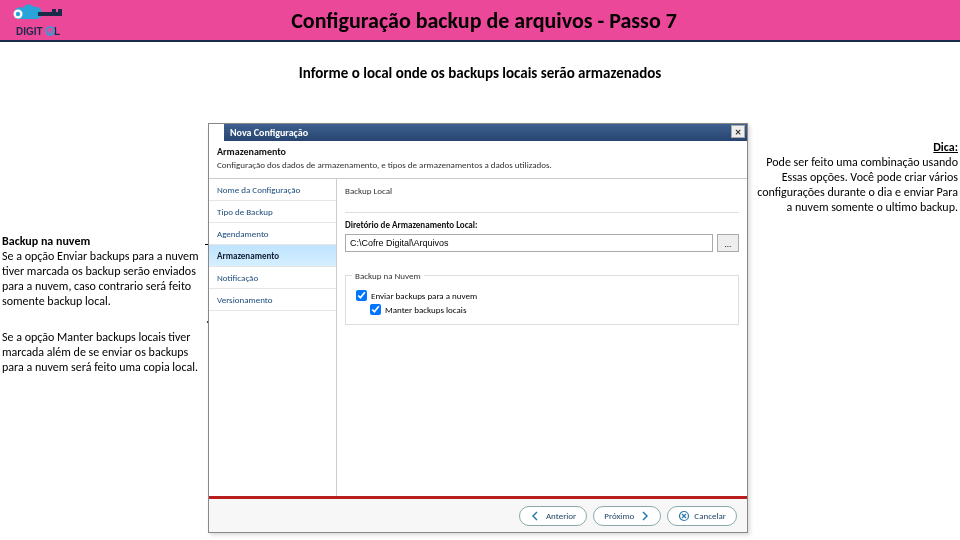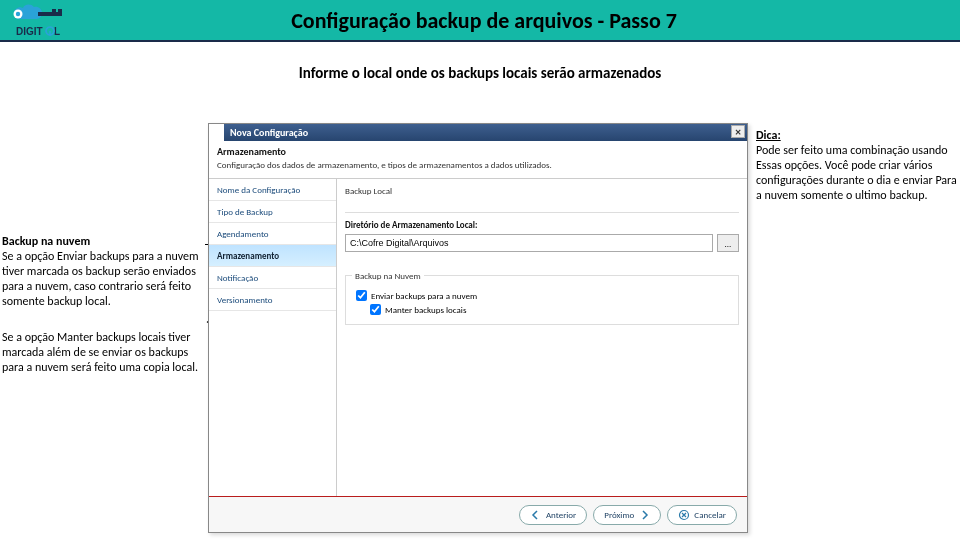--- a/index.html
+++ b/index.html
@@ -1,18 +1,18 @@
 <!DOCTYPE html>
 <html><head>
 <meta charset="utf-8">
 <style>
   * { box-sizing: border-box; margin: 0; padding: 0; }
   body { width: 960px; height: 540px; font-family: Calibri, Arial, sans-serif; background: #fff; position: relative; overflow: hidden; }
 
-  .titlebar { display: flex; align-items: center; height: 42px; background: #14b8a6; border-bottom: 2px solid #1a2b4a; }
+  .titlebar { display: flex; align-items: center; height: 42px; background: #ec4899; border-bottom: 2px solid #1a2b4a; }
   .logo { display: flex; align-items: center; margin-left: 8px; }
   .title { flex: 1; text-align: center; font-size: 22px; font-weight: 700; color: #000; }
 
   .subtitle { text-align: center; font-size: 15px; font-weight: 600; margin-top: 22px; color: #000; }
 
   .dialog { position: absolute; left: 208px; top: 123px; width: 540px; height: 410px; border: 1px solid #888; background: #fff; box-shadow: 2px 2px 4px rgba(0,0,0,0.15); }
   .dlg-title { background: linear-gradient(#3e5f8f,#27456f); color:#fff; font-size: 10px; font-weight: 600; padding: 2px 6px; position: relative; margin-left: 15px; }
   .dlg-close { position:absolute; right:2px; top:1px; width:14px; height:13px; border:1px solid #aaa; background:#eee; font-size:8px; display:flex; align-items:center; justify-content:center; color:#333;}
   .dlg-sub { padding: 4px 8px 8px 8px; border-bottom: 1px solid #ccc; }
   .dlg-sub-h { font-size: 10px; font-weight: 700; color:#111; }
@@ -24,29 +24,29 @@
   .dlg-main { flex:1; padding: 6px 8px; }
   .grp-label { font-size: 9px; color:#333; border-bottom:1px solid #ddd; padding-bottom:16px; margin-bottom:6px;}
   .field-label { font-size: 9px; font-weight:600; color:#111;}
   .field-row { display:flex; align-items:center; gap:4px; margin-top:4px;}
   .field-row input[type=text] { flex:1; font-size:9px; padding:2px 4px; border:1px solid #aaa; height:18px;}
   .browse-btn { width:22px; height:18px; border:1px solid #aaa; background:#eee; font-size:9px; display:flex; align-items:center; justify-content:center;}
   .grp-cloud { border:1px solid #ddd; margin-top:14px; padding:6px; }
   .grp-cloud-title { font-size:9px; color:#333; margin-top:-12px; background:#fff; display:inline-block; padding:0 3px;}
   .chk-row { display:flex; align-items:center; gap:4px; margin:3px 0 3px 4px; font-size:9px; }
   .chk-row input { width:11px; height:11px;}
-  .dlg-foot { position:absolute; bottom:0; left:0; right:0; height:36px; border-top:1px solid #b91c1c; display:flex; justify-content:flex-end; align-items:center; gap:6px; padding:0 10px; background:#f7f7f7;}
+  .dlg-foot { position:absolute; bottom:0; left:0; right:0; height:36px; border-top:3px solid #b91c1c; display:flex; justify-content:flex-end; align-items:center; gap:6px; padding:0 10px; background:#f7f7f7;}
   .pill-btn { display:flex; align-items:center; gap:4px; border:1px solid #8aa; border-radius:11px; padding:3px 10px; font-size:9px; background:#fff; color:#246; cursor:pointer;}
   .pill-btn .ic { width:12px; height:12px; display:flex; align-items:center; justify-content:center; }
 
   .note { position:absolute; font-size: 12px; line-height: 1.25; color:#000; }
   .note .nh { font-weight:600; }
   .note-left1 { left: 2px; top: 234px; width: 208px; text-align:left;}
   .note-left2 { left: 2px; top: 330px; width: 210px; text-align:left;}
-  .note-right { left: 756px; top: 128px; width: 202px; }
+  .note-right { left: 756px; top: 140px; width: 202px; text-align: right; }
   .note-right .nh { text-decoration: underline; }
 
   .arrow-line { position:absolute; background:#000; height:1px; }
   .arrow-head { position:absolute; width:0; height:0; border-top:3px solid transparent; border-bottom:3px solid transparent; }
 
   svg { display:block;}
 </style>
 </head>
 <body>
 

